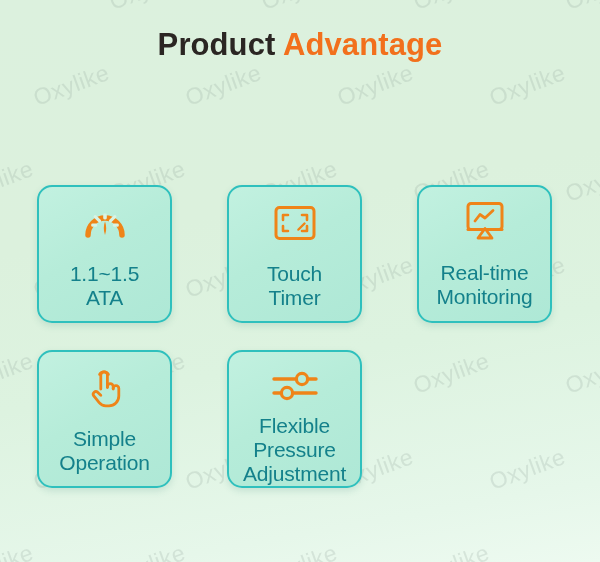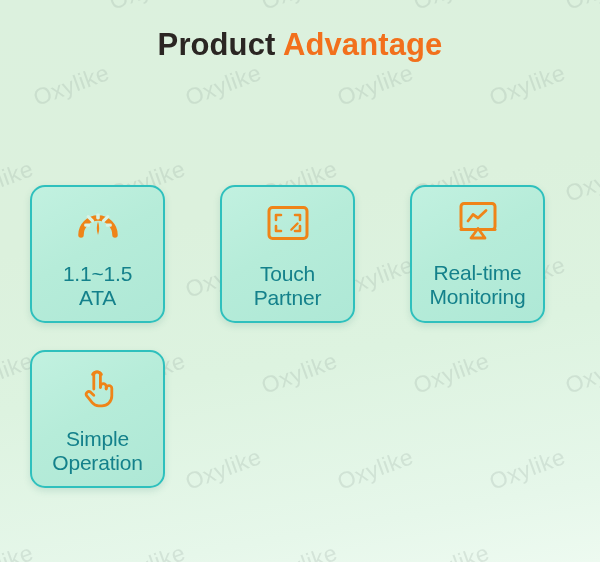--- a/index.html
+++ b/index.html
@@ -63,21 +63,21 @@
     font-size: 18.5px;
     font-weight: 400;
     color: #2f2b28;
     letter-spacing: -0.1px;
   }
 
   
   #cards-grid {
     position: absolute;
     z-index: 3;
-    left: 30px;
+    left: 37px;
     top: 185px;
     width: 525px;
     display: grid;
     grid-template-columns: repeat(3, 135px);
     grid-template-rows: 138px 138px;
     column-gap: 55px;
     row-gap: 27px;
   }
 
   .card {
@@ -192,21 +192,21 @@
           <rect x="3" y="3.5" width="38" height="31" rx="3.5" fill="none" stroke="#ef8418" stroke-width="3"></rect>
           <path d="M10 11 h5 M10 11 v5" fill="none" stroke="#ef8418" stroke-width="2.6" stroke-linecap="round"></path>
           <path d="M34 11 h-5 M34 11 v5" fill="none" stroke="#ef8418" stroke-width="2.6" stroke-linecap="round"></path>
           <path d="M10 27 h5 M10 27 v-5" fill="none" stroke="#ef8418" stroke-width="2.6" stroke-linecap="round"></path>
           <path d="M34 27 h-5 M34 27 v-5" fill="none" stroke="#ef8418" stroke-width="2.6" stroke-linecap="round"></path>
           <path d="M25.5 25.5 l6 -6" stroke="#ef8418" stroke-width="2.4" stroke-linecap="round"></path>
           <path d="M24.3 26.7 l1.9 -0.7 -1.2 -1.2 z" fill="#ef8418"></path>
         </svg>
       </div>
       <div class="card-label">Touch
-Partner</div>
+Timer</div>
     </div>
 
     <div class="card compact">
       <div class="card-icon">
         <svg width="42" height="40" viewBox="0 0 42 40">
           <rect x="4" y="2.5" width="34" height="26" rx="3" fill="none" stroke="#ef8418" stroke-width="3"></rect>
           <polyline points="11,20 16,13.5 21,17 29,9.5" fill="none" stroke="#ef8418" stroke-width="2.8" stroke-linecap="round" stroke-linejoin="round"></polyline>
           <path d="M14 37 L21 27.5 L28 37 Z" fill="none" stroke="#ef8418" stroke-width="2.8" stroke-linejoin="round"></path>
           <path d="M4 28.5 h34" stroke="#ef8418" stroke-width="3" stroke-linecap="round"></path>
         </svg>
@@ -221,16 +221,29 @@
           <path d="M12.5 7.5 a5.2 5.2 0 0 1 9 0" fill="none" stroke="#ef8418" stroke-width="2.6" stroke-linecap="round"></path>
           <path d="M13.8 22 V8.2 a3.3 3.3 0 0 1 6.6 0 V20" fill="none" stroke="#ef8418" stroke-width="2.8" stroke-linecap="round" stroke-linejoin="round"></path>
           <path d="M20.4 20.5 v-1 a2.9 2.9 0 0 1 5.8 0 v2" fill="none" stroke="#ef8418" stroke-width="2.8" stroke-linecap="round" stroke-linejoin="round"></path>
           <path d="M26.2 22 v-0.6 a2.8 2.8 0 0 1 5.6 0 V29 a9.8 9.8 0 0 1 -9.8 9.8 h-3.2 a8.6 8.6 0 0 1 -6.6 -3.1 l-5.6 -7 a2.7 2.7 0 0 1 4 -3.5 l3.2 3" fill="none" stroke="#ef8418" stroke-width="2.8" stroke-linecap="round" stroke-linejoin="round"></path>
         </svg>
       </div>
       <div class="card-label">Simple
 Operation</div>
     </div>
 
+    <div class="card compact">
+      <div class="card-icon">
+        <svg width="50" height="34" viewBox="0 0 50 34">
+          <line x1="4" y1="10" x2="46" y2="10" stroke="#ef8418" stroke-width="3.4" stroke-linecap="round"></line>
+          <line x1="4" y1="24" x2="46" y2="24" stroke="#ef8418" stroke-width="3.4" stroke-linecap="round"></line>
+          <circle cx="32" cy="10" r="5.6" fill="#b6ecd9" stroke="#ef8418" stroke-width="3.2"></circle>
+          <circle cx="17" cy="24" r="5.6" fill="#b6ecd9" stroke="#ef8418" stroke-width="3.2"></circle>
+        </svg>
+      </div>
+      <div class="card-label">Flexible
+Pressure
+Adjustment</div>
+    </div>
 
 
   </div>
 </div>
 
 </body></html>

